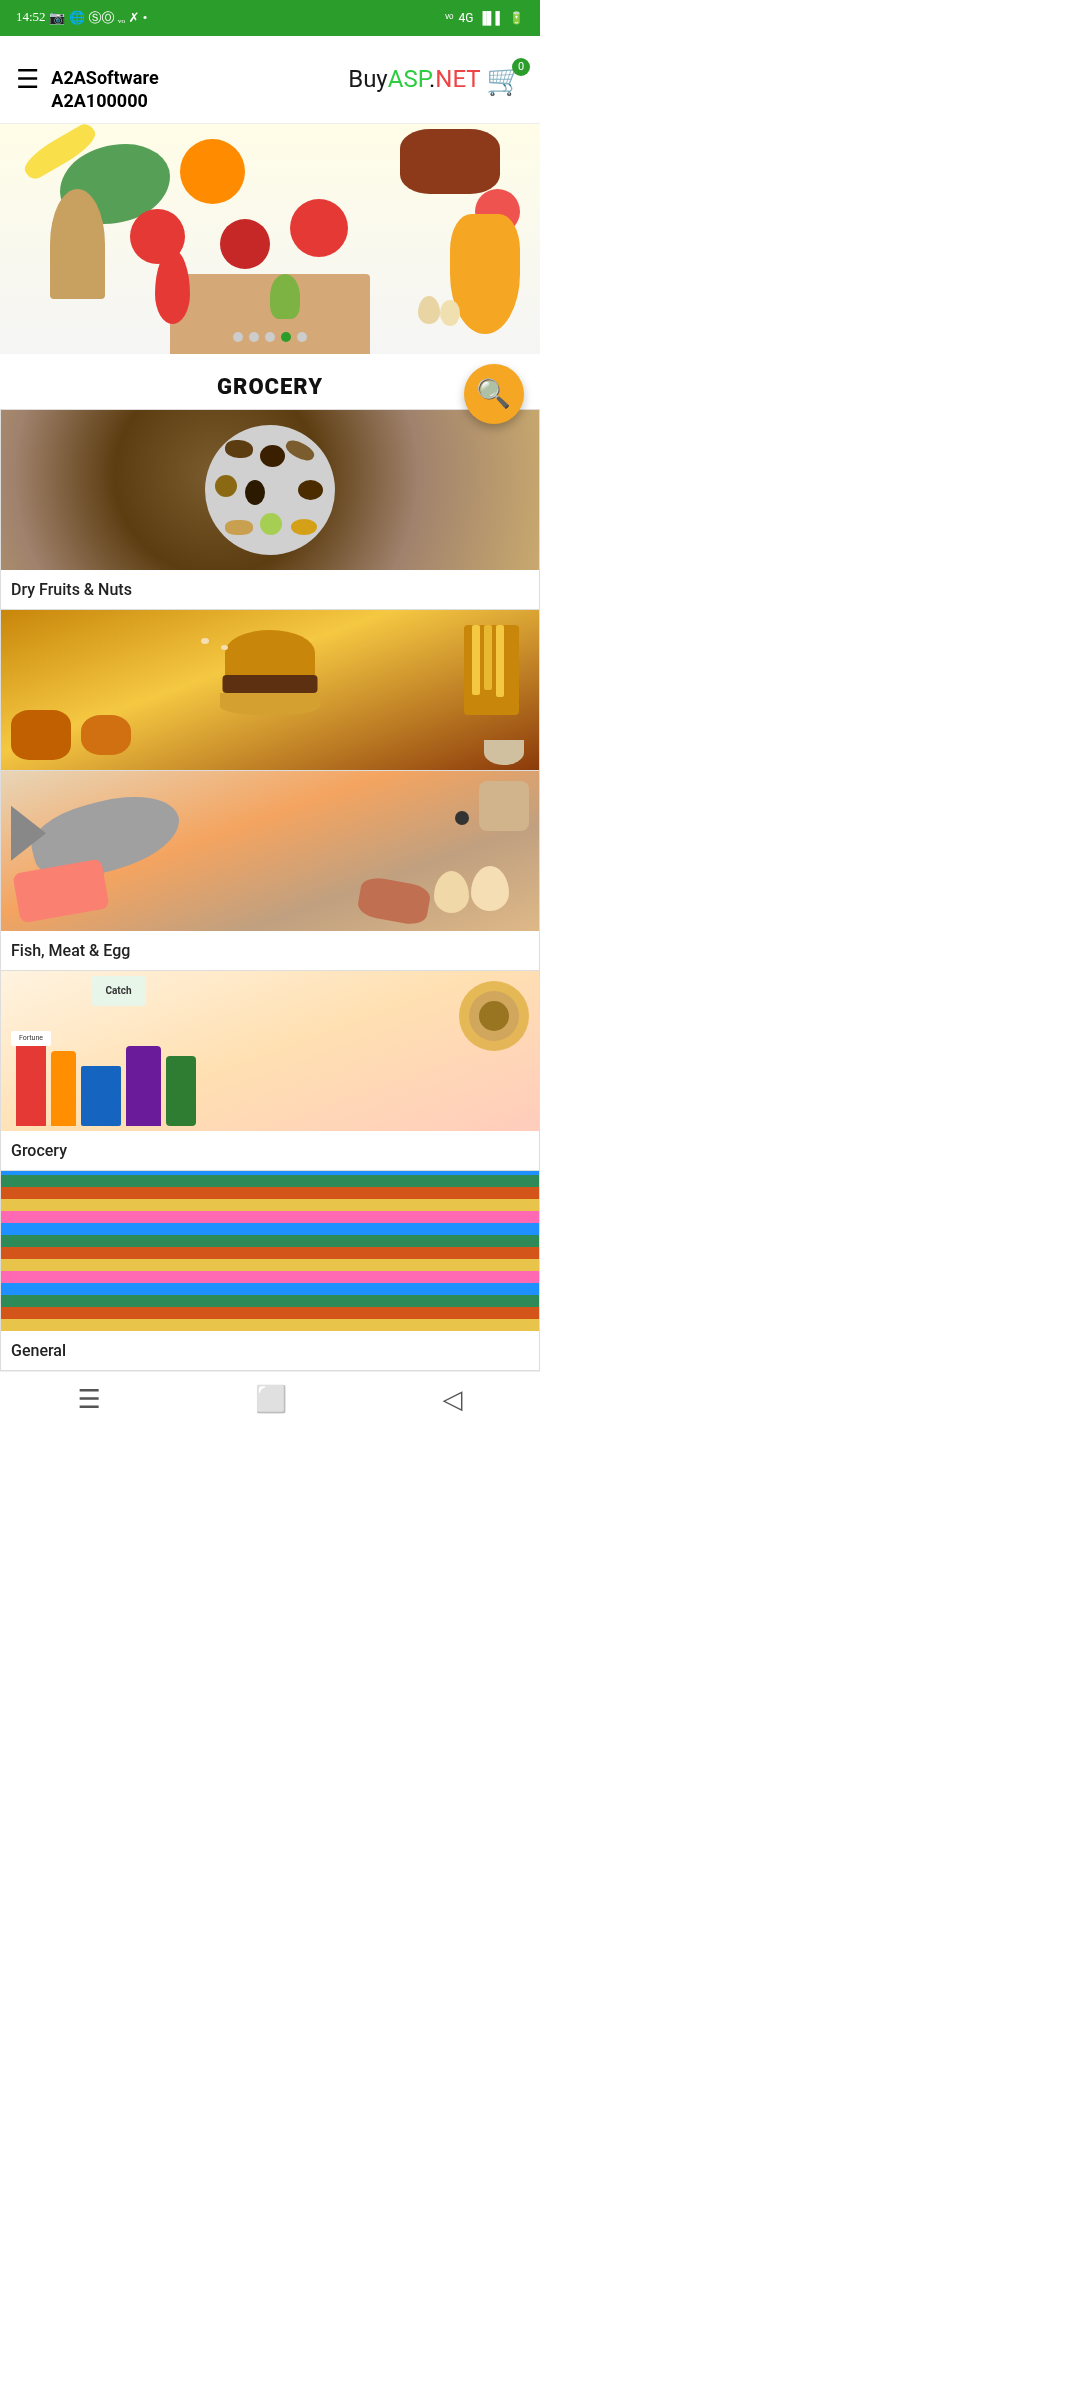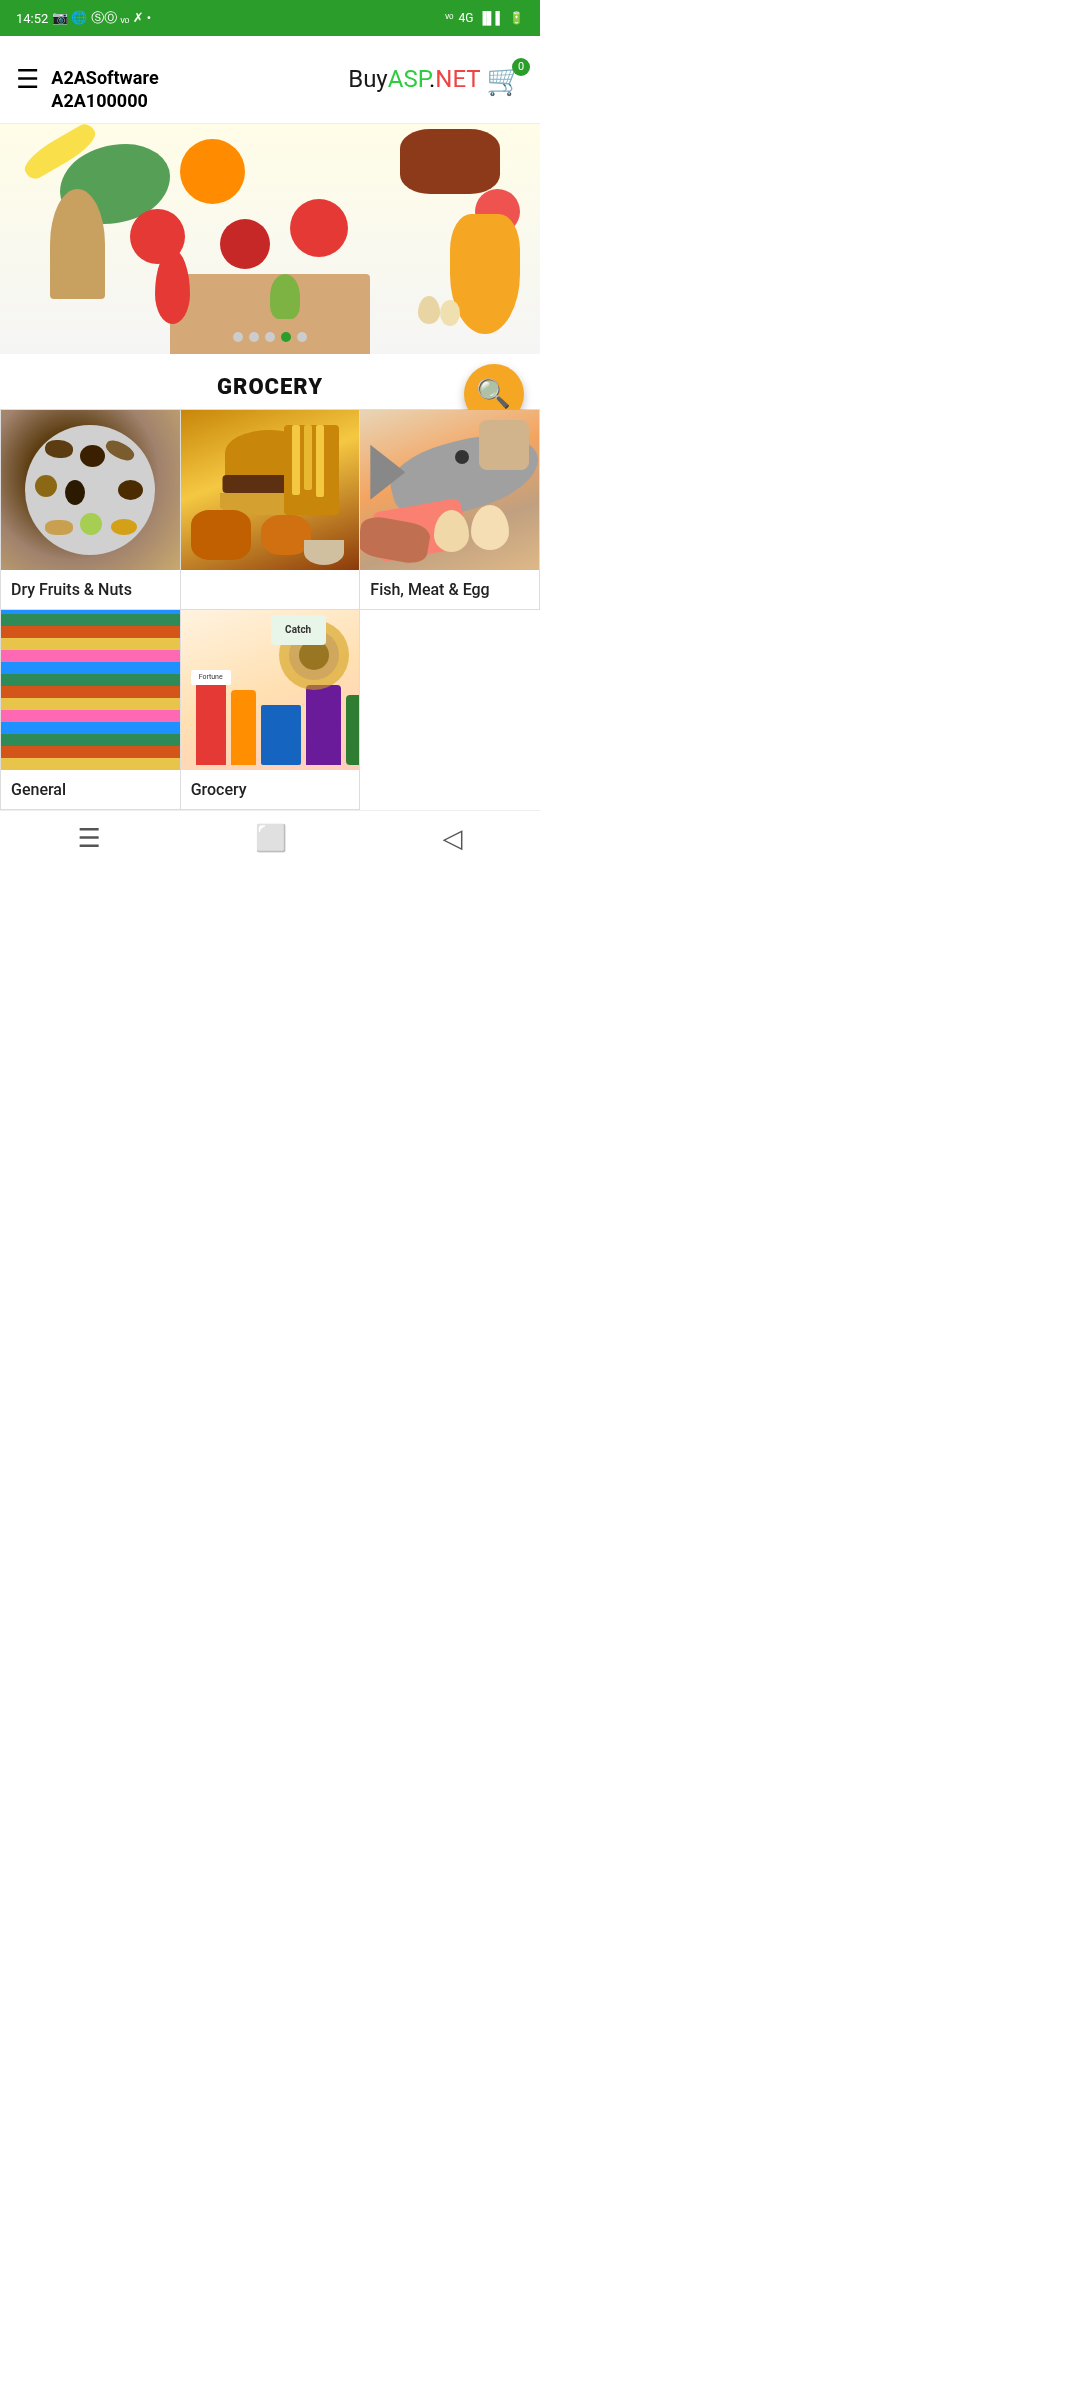--- a/index.html
+++ b/index.html
@@ -16,21 +16,21 @@
     .status-bar {
       background: #2a9d2a;
       color: white;
       display: flex;
       justify-content: space-between;
       align-items: center;
       padding: 6px 16px;
       height: 36px;
       font-size: 13px;
     }
-    .status-left { display: flex; align-items: center; gap: 4px; }
+    .status-left { display: flex; align-items: flex-start; gap: 4px; font-family: Liberation Serif, serif; }
     .status-right { display: flex; align-items: center; gap: 5px; font-size: 12px; }
 
     
     .header {
       background: #fff;
       display: flex;
       justify-content: space-between;
       align-items: center;
       padding: 10px 16px;
       border-bottom: 1px solid #eee;
@@ -118,21 +118,21 @@
       align-items: center;
       justify-content: center;
       cursor: pointer;
       box-shadow: 0 4px 10px rgba(0,0,0,0.25);
     }
     .search-fab-icon { font-size: 28px; color: white; }
 
     
     .category-grid {
       display: grid;
-      grid-template-columns: 1fr 1fr 1fr;
+      grid-template-columns: 1fr;
       border-top: 1px solid #ddd;
       border-left: 1px solid #ddd;
     }
     .category-item {
       border-right: 1px solid #ddd;
       border-bottom: 1px solid #ddd;
       cursor: pointer;
       background: #fff;
     }
     .category-image {
@@ -326,26 +326,20 @@
 
       <div style="position:absolute;bottom:10px;right:110px;width:70px;height:40px;background:#c07050;border-radius:30%;transform:rotate(10deg);"></div>
 
       <div style="position:absolute;top:10px;right:10px;width:50px;height:50px;background:#d2b48c;border-radius:8px;"></div>
     </div>
     <div class="category-label">Fish, Meat &amp; Egg</div>
   </div>
 
 
   <div class="category-item">
-    <div class="category-image img-general" style="height:160px;">
-    </div>
-    <div class="category-label">General</div>
-  </div>
-
-  <div class="category-item">
     <div class="category-image" style="background:linear-gradient(160deg,#fff3e0 0%,#ffe0b2 50%,#ffccbc 100%);position:relative;overflow:hidden;">
 
       <div style="position:absolute;bottom:5px;left:15px;width:30px;height:90px;background:#e53935;border-radius:4px 4px 0 0;"></div>
 
       <div style="position:absolute;bottom:5px;left:50px;width:25px;height:75px;background:#ff8f00;border-radius:4px 4px 0 0;"></div>
 
       <div style="position:absolute;bottom:5px;left:80px;width:40px;height:60px;background:#1565c0;border-radius:2px;"></div>
 
       <div style="position:absolute;bottom:5px;left:125px;width:35px;height:80px;background:#6a1b9a;border-radius:4px 4px 0 0;"></div>
 
@@ -353,20 +347,26 @@
 
       <div style="position:absolute;top:10px;right:10px;width:70px;height:70px;background:#d4a017;border-radius:50%;opacity:0.6;"></div>
       <div style="position:absolute;top:20px;right:20px;width:50px;height:50px;background:#c8a060;border-radius:50%;opacity:0.7;"></div>
       <div style="position:absolute;top:30px;right:30px;width:30px;height:30px;background:#8b6914;border-radius:50%;opacity:0.8;"></div>
 
       <div style="position:absolute;top:5px;left:90px;width:55px;height:30px;background:#e8f5e9;border-radius:4px;display:flex;align-items:center;justify-content:center;font-size:10px;color:#333;font-weight:bold;">Catch</div>
 
       <div style="position:absolute;bottom:85px;left:10px;width:40px;height:15px;background:#fff;border-radius:2px;display:flex;align-items:center;justify-content:center;font-size:7px;color:#333;">Fortune</div>
     </div>
     <div class="category-label">Grocery</div>
+  </div>
+
+  <div class="category-item">
+    <div class="category-image img-general" style="height:160px;">
+    </div>
+    <div class="category-label">General</div>
   </div>
 
 </div>
 
 <div class="bottom-nav">
   <span class="bottom-nav-icon">☰</span>
   <span class="bottom-nav-icon">⬜</span>
   <span class="bottom-nav-icon">◁</span>
 </div>
 

